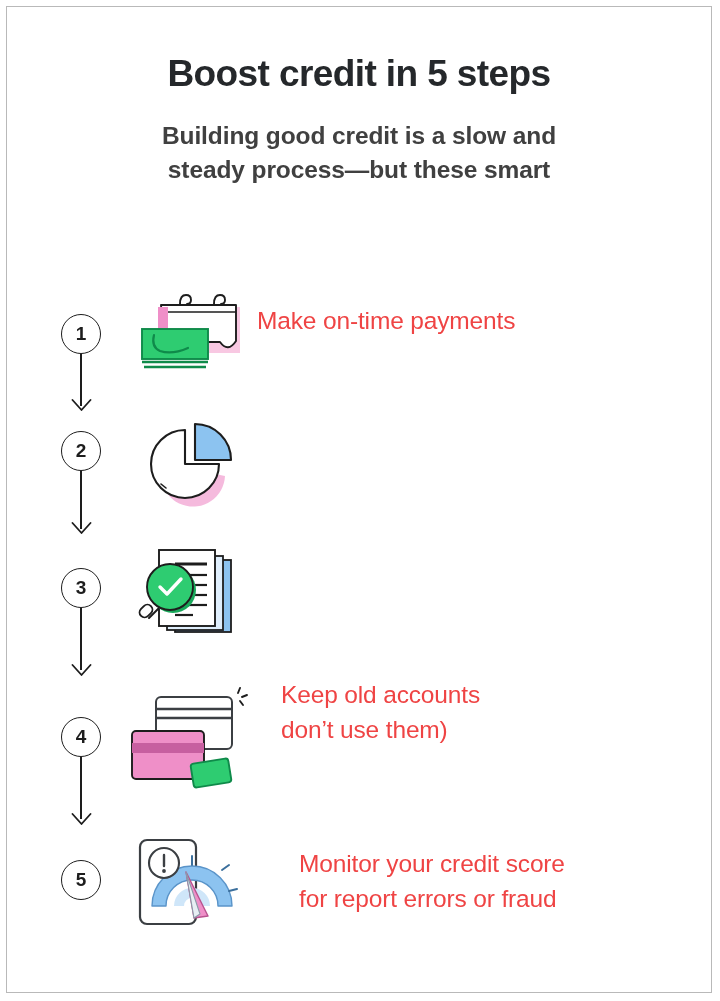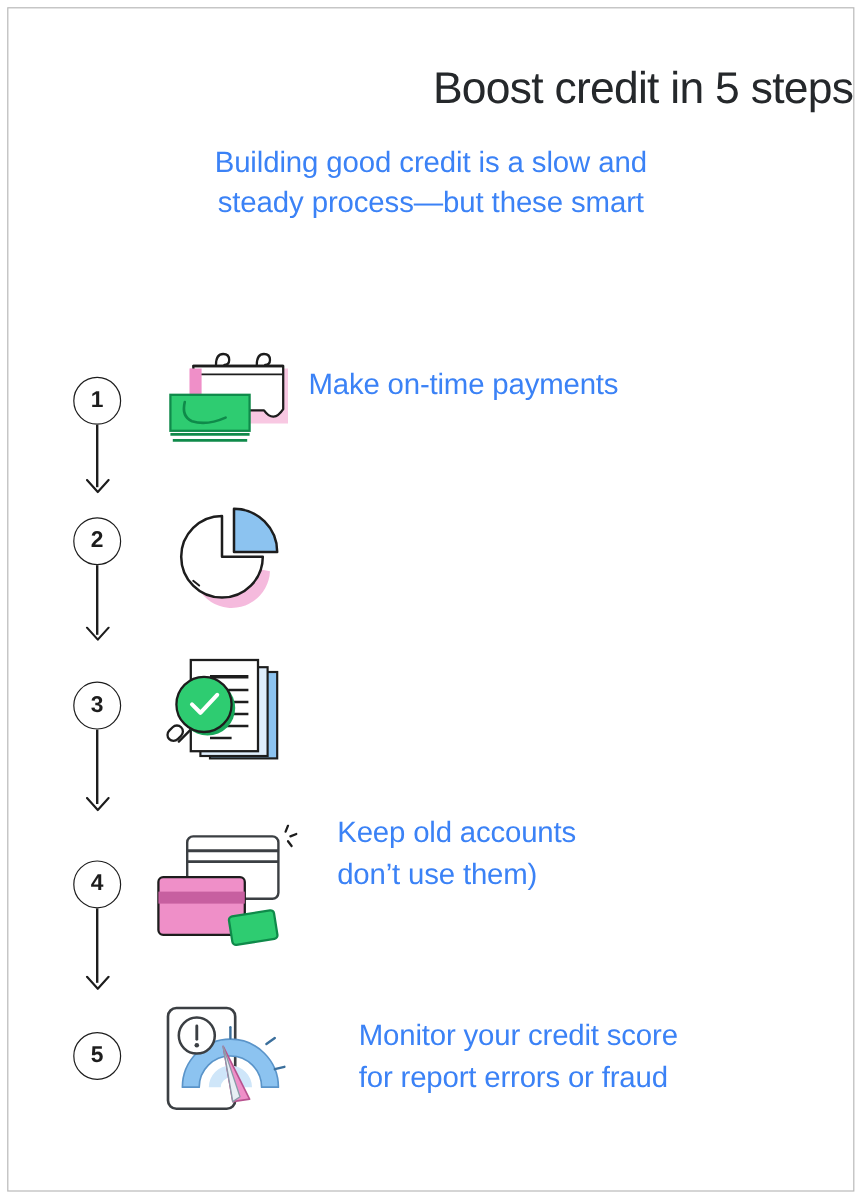--- a/index.html
+++ b/index.html
@@ -12,28 +12,28 @@
   .card{
     position:absolute;left:6px;top:6px;
     width:706px;height:987px;
     background:#ffffff;
     border:1px solid #b9b9b9;
     box-sizing:border-box;
   }
   .header{position:absolute;left:0;top:0;width:100%;text-align:center;}
   .title{
     margin:0;padding-top:47px;
-    font-size:37px;font-weight:400;letter-spacing:-0.6px;
-    color:#25282b;line-height:1.1;text-align:right;
+    font-size:37px;font-weight:700;letter-spacing:-0.6px;
+    color:#25282b;line-height:1.1;
   }
   .subtitle{
     margin:0 auto;padding-top:24px;
     width:560px;
-    font-size:24.5px;font-weight:400;line-height:1.42;
-    color:#3b82f6;letter-spacing:-0.1px;
+    font-size:24.5px;font-weight:700;line-height:1.42;
+    color:#404040;letter-spacing:-0.1px;
   }
   .subtitle .ln{display:block;}
 
   .steps{position:absolute;left:0;top:272px;width:100%;}
   .step{position:relative;display:flex;align-items:flex-start;}
   .rail{
     position:relative;
     width:118px;flex:0 0 118px;
   }
   .num-circle{
@@ -50,21 +50,21 @@
   .arrowhead{position:absolute;left:64px;width:21px;height:13px;z-index:1;}
   .arrowhead svg{display:block;}
 
   .icon-cell{
     width:128px;flex:0 0 128px;
     display:flex;align-items:flex-start;justify-content:center;
   }
   .icon-cell svg{display:block;}
   .text-cell{
     flex:1 1 auto;
-    font-size:24.5px;line-height:1.44;color:#3b82f6;
+    font-size:24.5px;line-height:1.44;color:#ef4444;
     letter-spacing:-0.15px;
     padding-left:4px;
   }
   .text-cell .ln{display:block;white-space:pre;}
 
   
   #step-1{height:125px;}
   #step-2{height:138px;}
   #step-3{height:135px;}
   #step-4{height:155px;}

